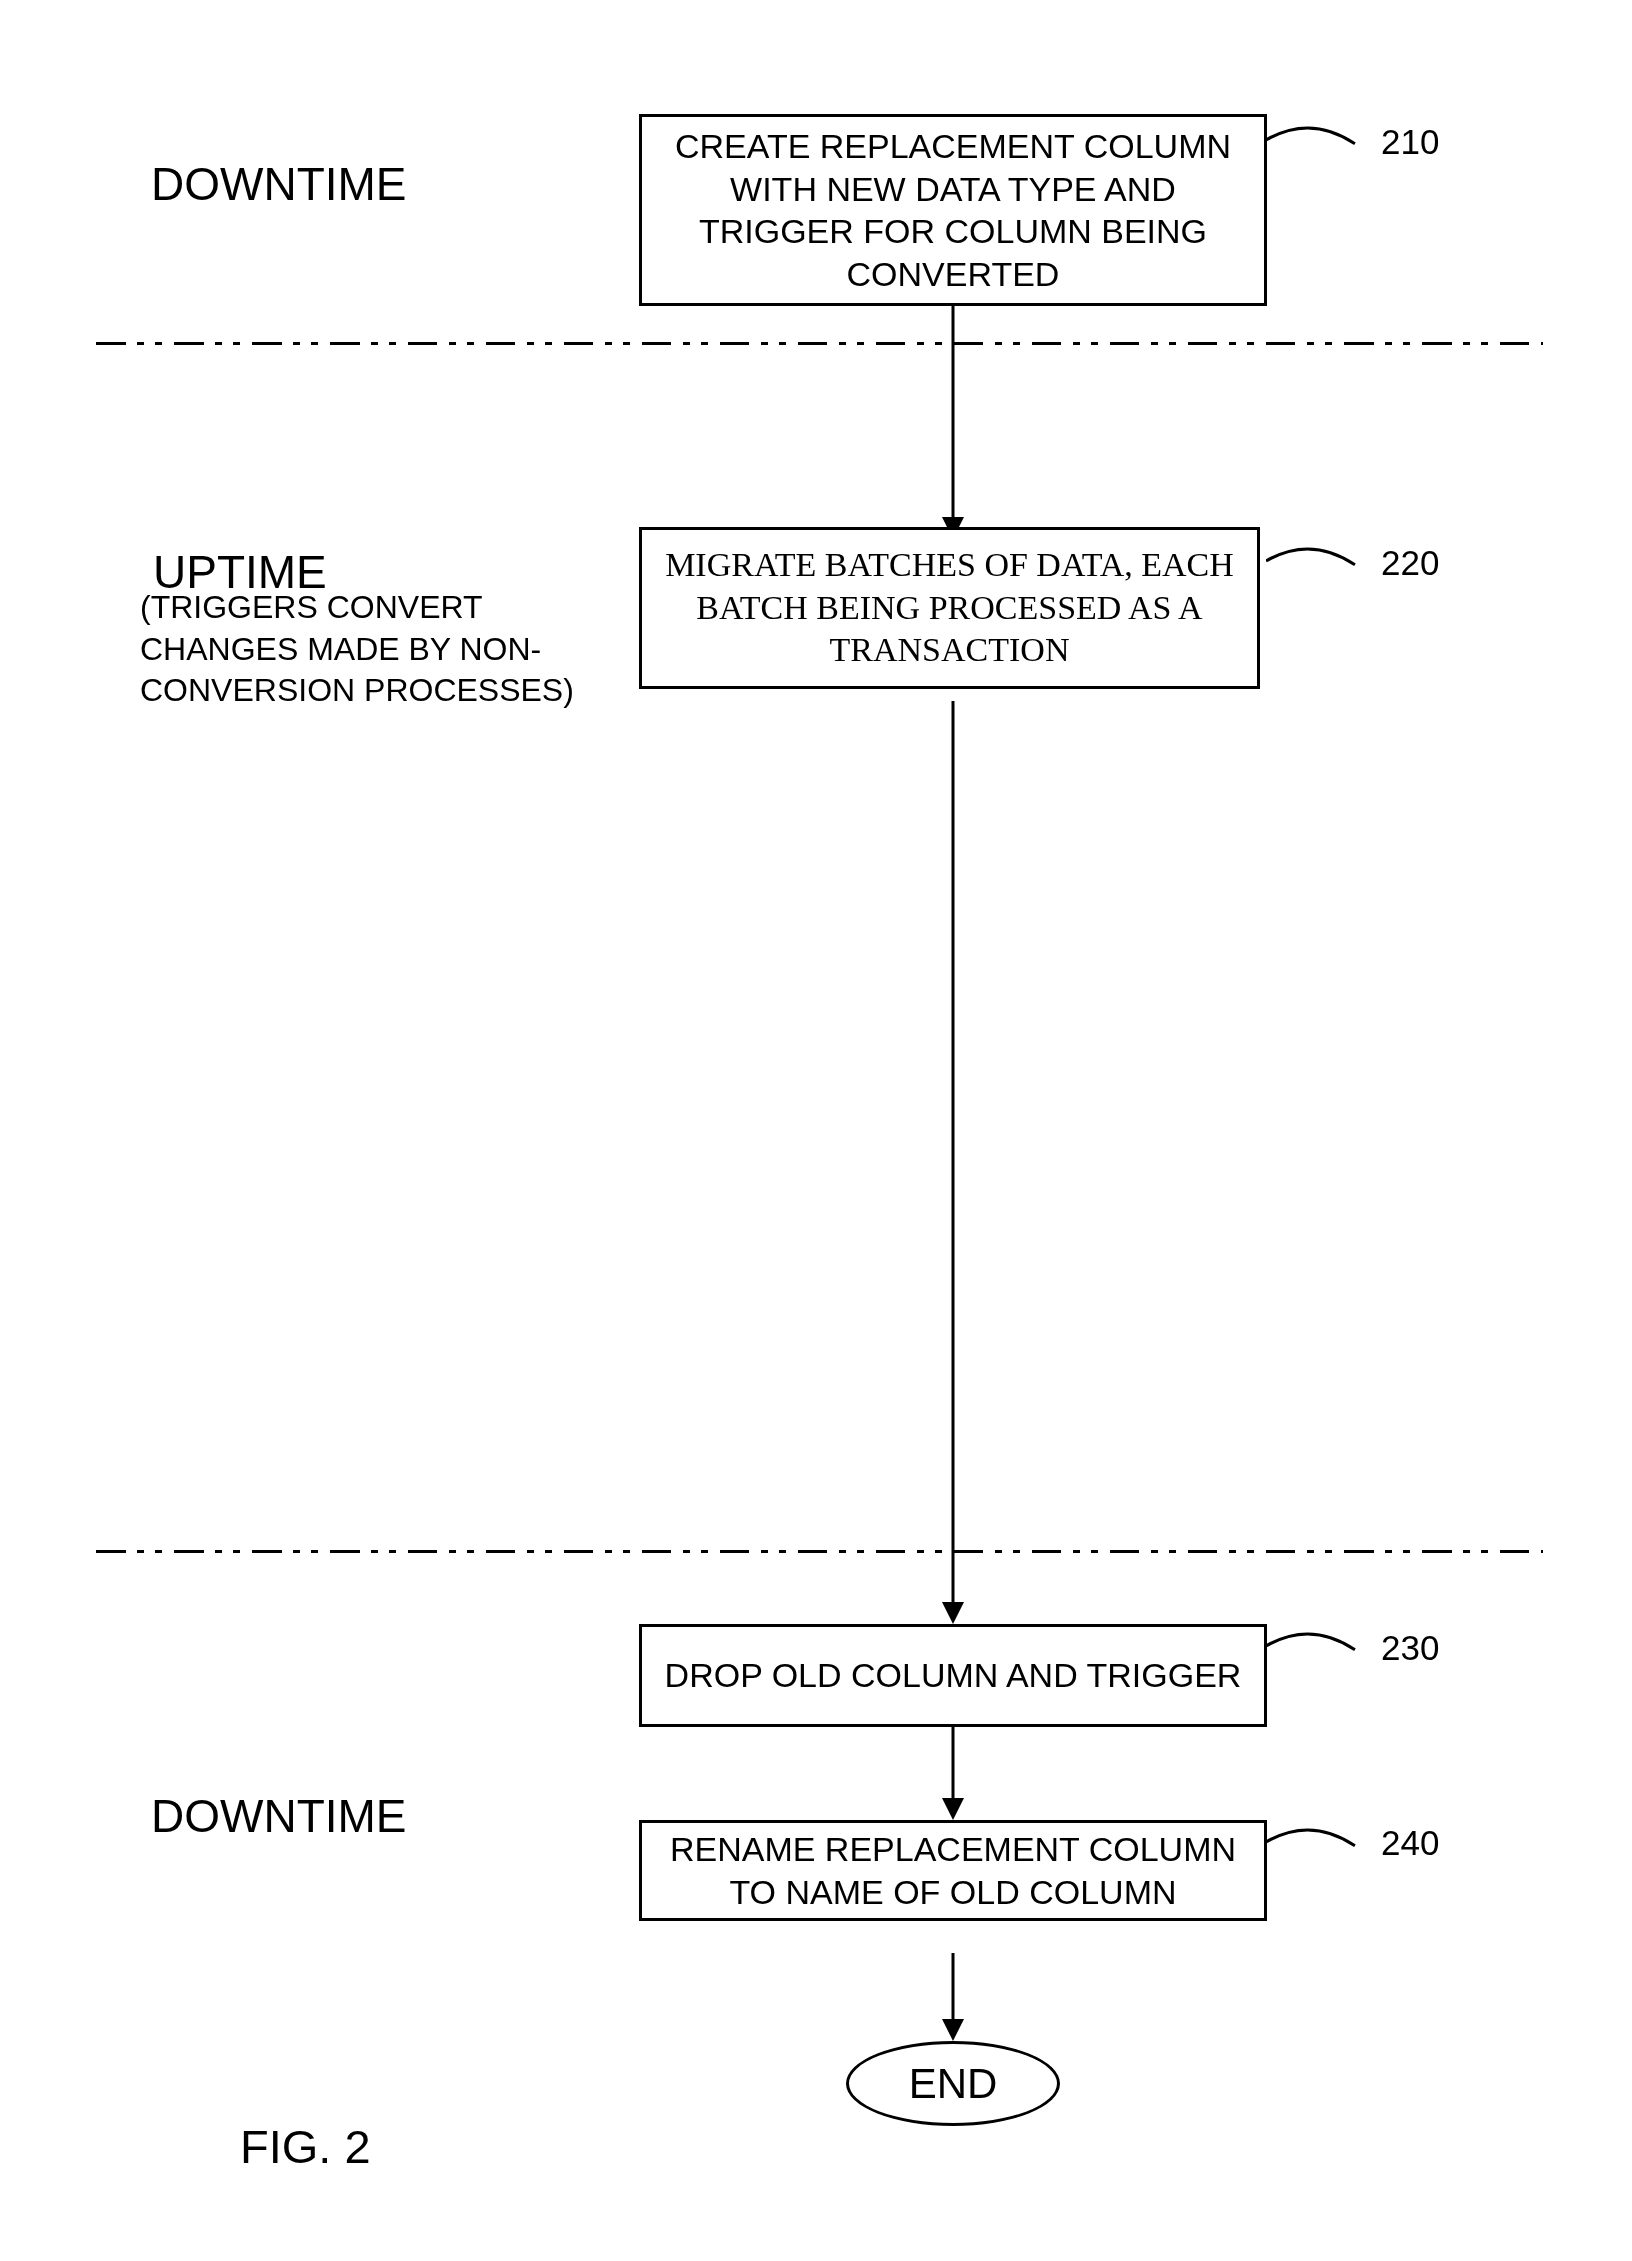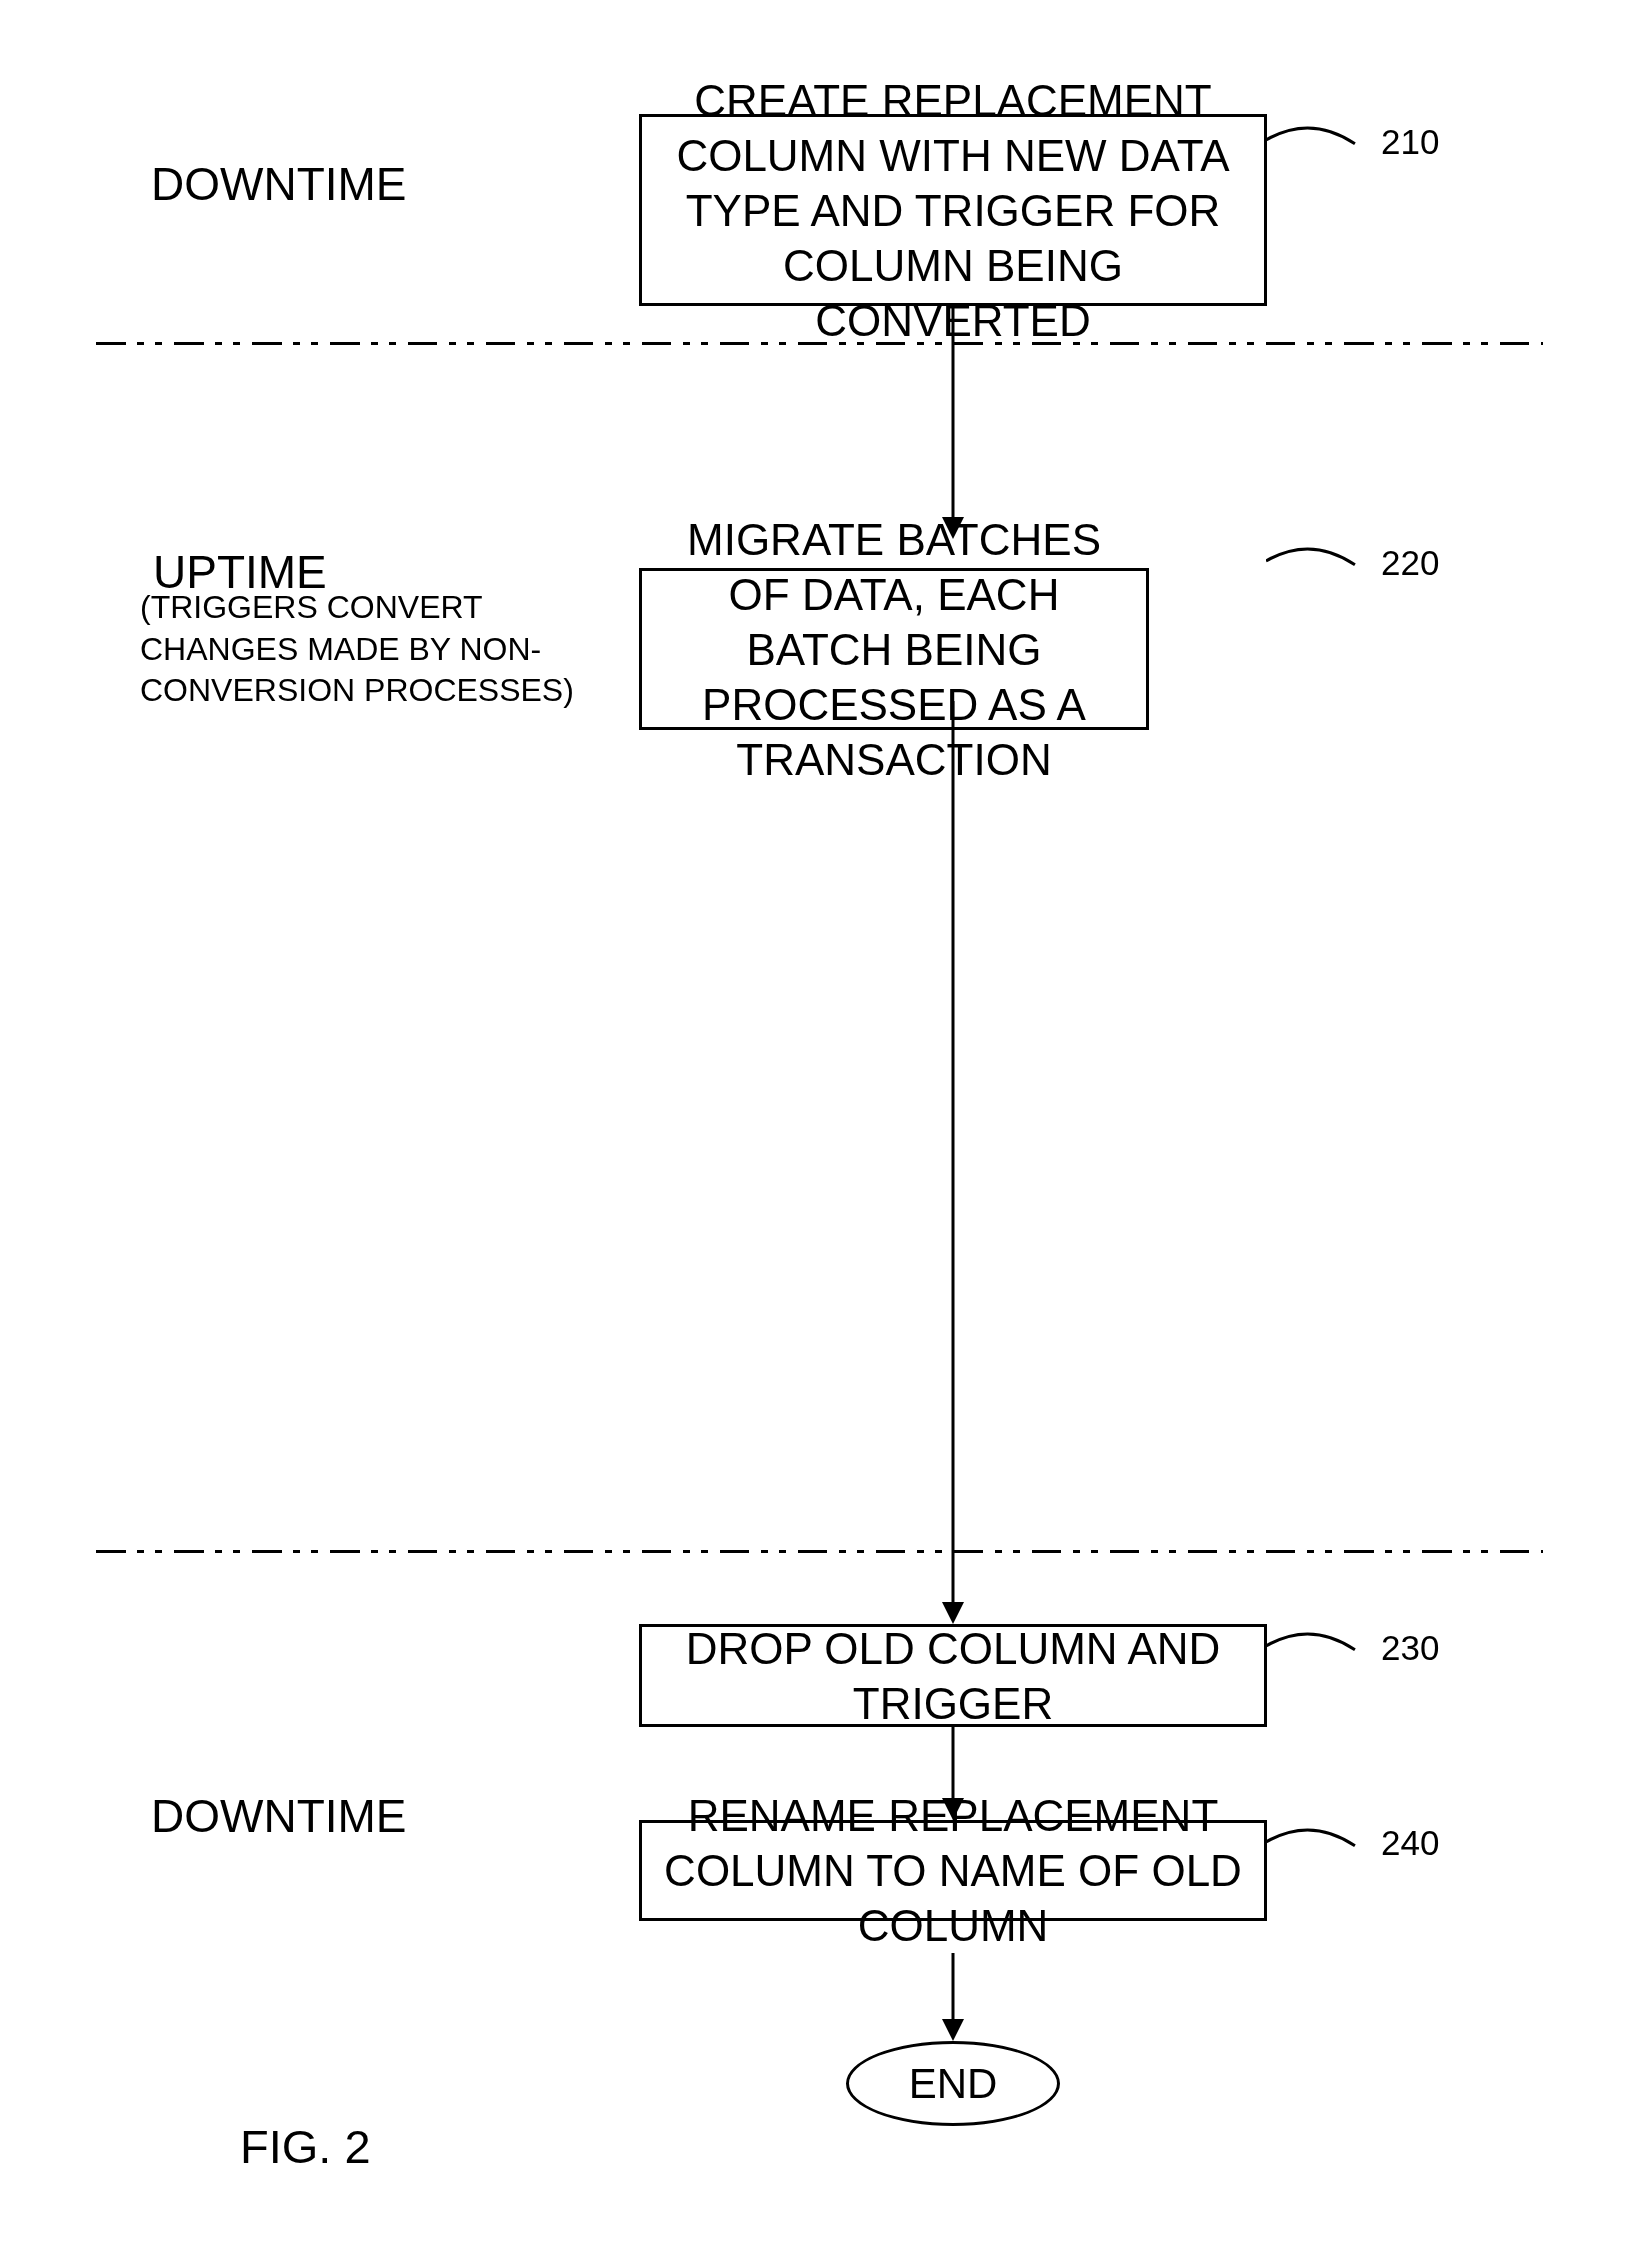--- a/index.html
+++ b/index.html
@@ -15,21 +15,21 @@
       position: relative;
     }
     .box {
       position: absolute;
       border: 3px solid #000;
       background: #fff;
       display: flex;
       align-items: center;
       justify-content: center;
       text-align: center;
-      font-size: 44px;
+      font-size: 34px;
       line-height: 1.25;
       padding: 11px;
     }
     .label {
       position: absolute;
       font-size: 46px;
       line-height: 1.3;
     }
     .ref-num {
       position: absolute;
@@ -110,21 +110,21 @@
 
 <div class="flowchart">
 
   <div class="box" style="top:114px; left:0; width:628px; height:192px;">
     <span>CREATE REPLACEMENT COLUMN WITH NEW DATA TYPE AND TRIGGER FOR COLUMN BEING CONVERTED</span>
   </div>
 
   <div class="arrow-line" style="top:306px; height:214px;"></div>
   <div class="arrow-head" style="top:517px;"></div>
 
-  <div class="box" style="top:568px; left:0; width:510px; height:162px;">
+  <div class="box" style="top:527px; left:0; width:621px; height:162px;font-family:Liberation Serif, serif;">
     <span>MIGRATE BATCHES OF DATA, EACH BATCH BEING PROCESSED AS A TRANSACTION</span>
   </div>
 
   <div class="arrow-line" style="top:701px; height:904px;"></div>
   <div class="arrow-head" style="top:1602px;"></div>
 
   <div class="box" style="top:1624px; left:0; width:628px; height:103px;">
     <span>DROP OLD COLUMN AND TRIGGER</span>
   </div>
 

